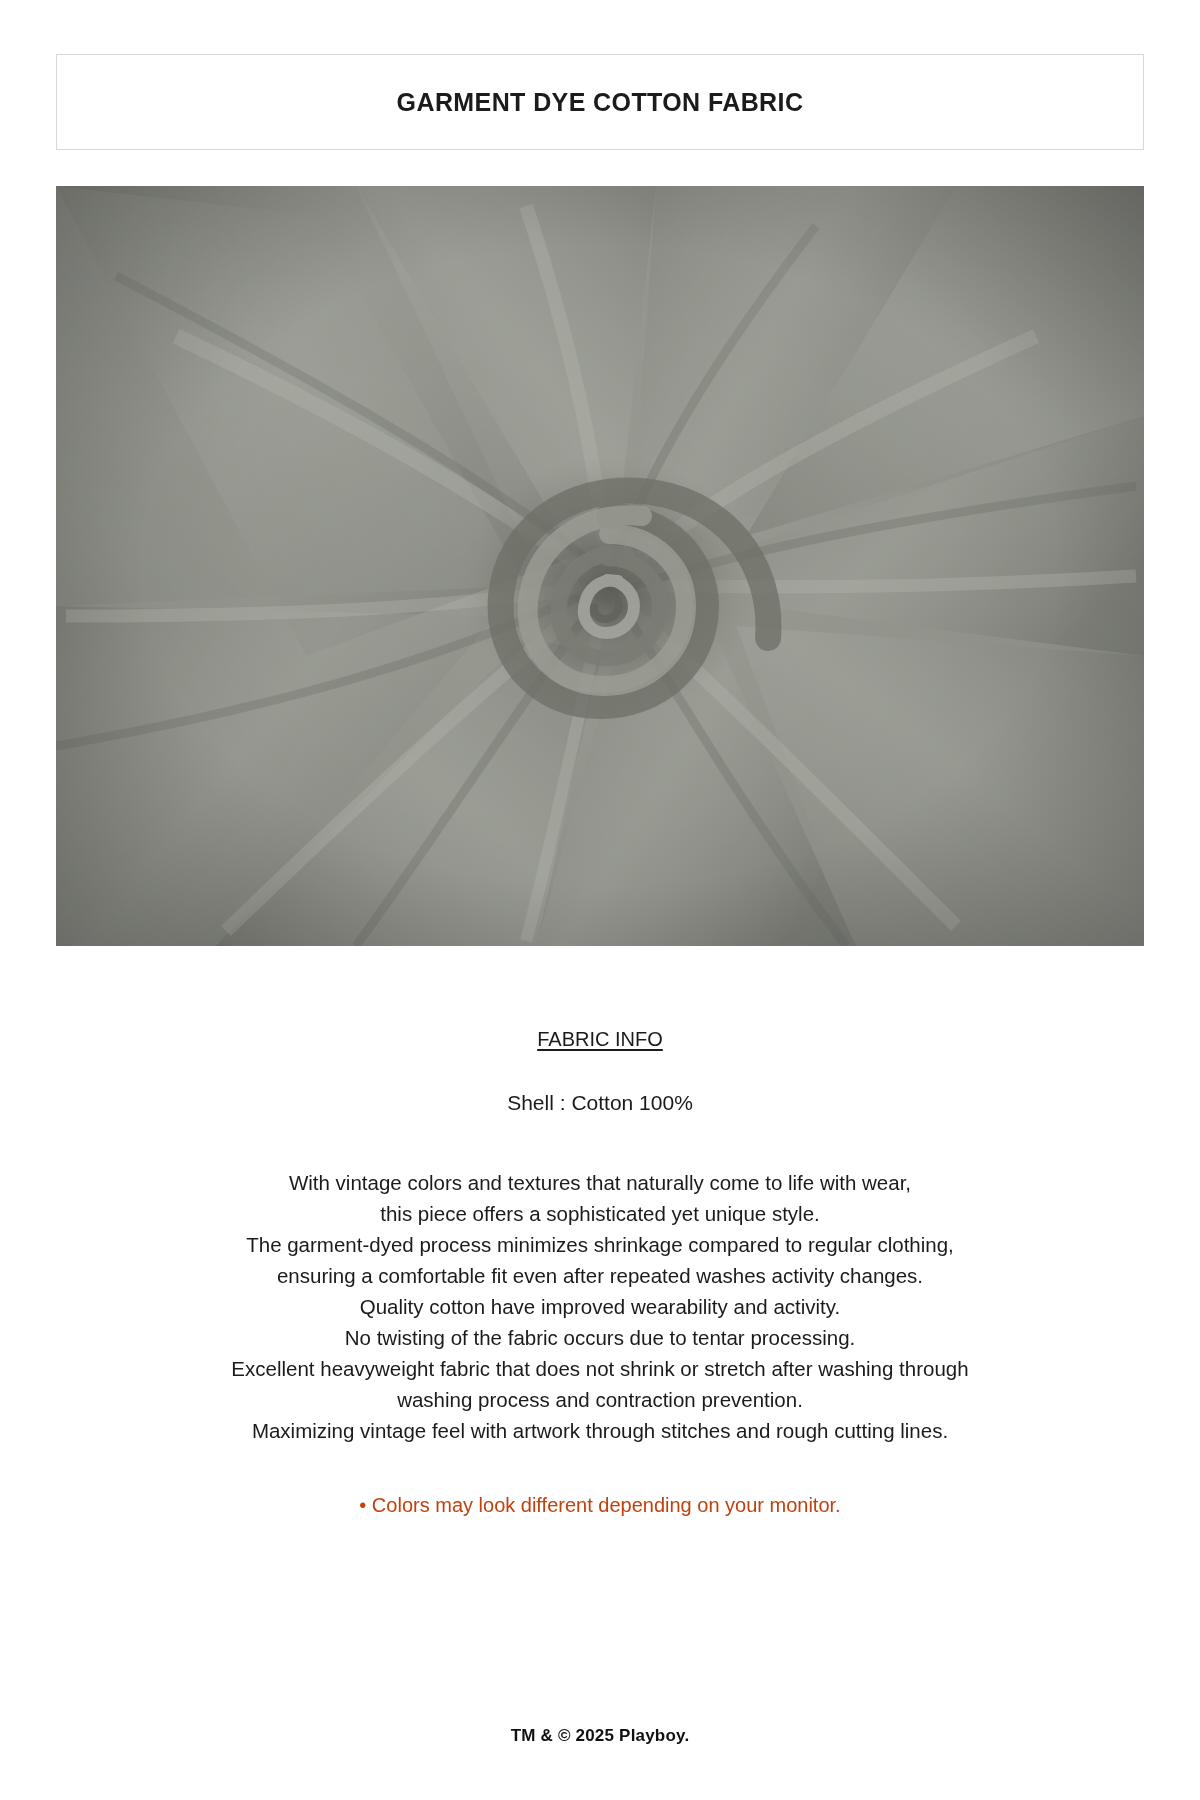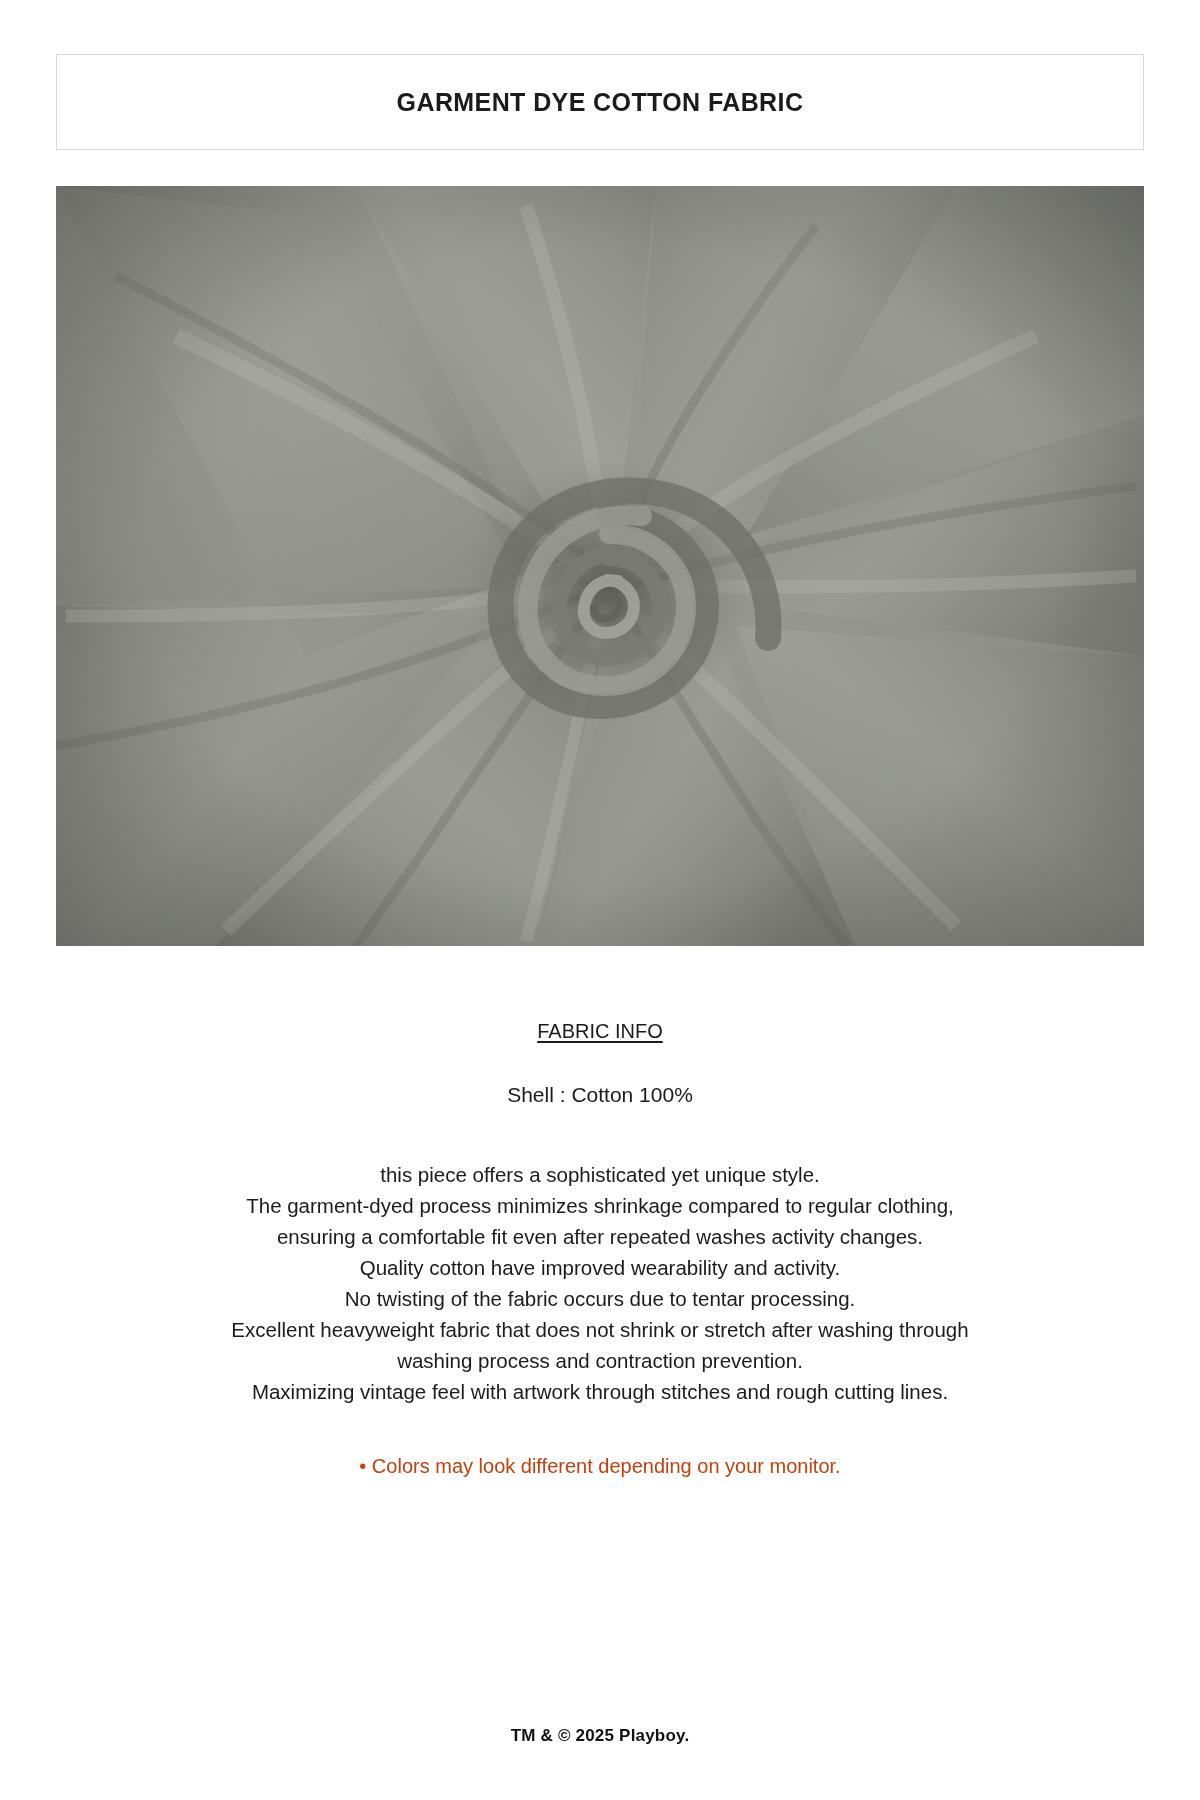--- a/index.html
+++ b/index.html
@@ -63,21 +63,21 @@
     position: absolute;
     left: 0;
     top: 1020px;
     width: 1200px;
     text-align: center;
   }
   .info-heading {
     font-size: 20px;
     text-decoration: underline;
     text-underline-offset: 3px;
-    margin: 0 0 40px 0;
+    margin: 8px 0 40px 0;
     font-weight: 400;
     color: #1b1b1b;
   }
   .shell-line {
     font-size: 21px;
     margin: 8px 0 52px 0;
     color: #1b1b1b;
     font-weight: 400;
   }
   .desc {
@@ -193,20 +193,21 @@
 
       <rect x="0" y="0" width="1088" height="300" fill="url(#softHi)" opacity="0.35"></rect>
       <rect x="0" y="0" width="1088" height="760" fill="url(#vignette)"></rect>
     </svg>
   </div>
 
   <div class="info">
     <div class="info-heading">FABRIC INFO</div>
     <div class="shell-line">Shell : Cotton 100%</div>
     <div class="desc">
+      <div>With vintage colors and textures that naturally come to life with wear,</div>
       <div>this piece offers a sophisticated yet unique style.</div>
       <div>The garment-dyed process minimizes shrinkage compared to regular clothing,</div>
       <div>ensuring a comfortable fit even after repeated washes activity changes.</div>
       <div>Quality cotton have improved wearability and activity.</div>
       <div>No twisting of the fabric occurs due to tentar processing.</div>
       <div>Excellent heavyweight fabric that does not shrink or stretch after washing through</div>
       <div>washing process and contraction prevention.</div>
       <div>Maximizing vintage feel with artwork through stitches and rough cutting lines.</div>
     </div>
     <div class="note">• Colors may look different depending on your monitor.</div>

